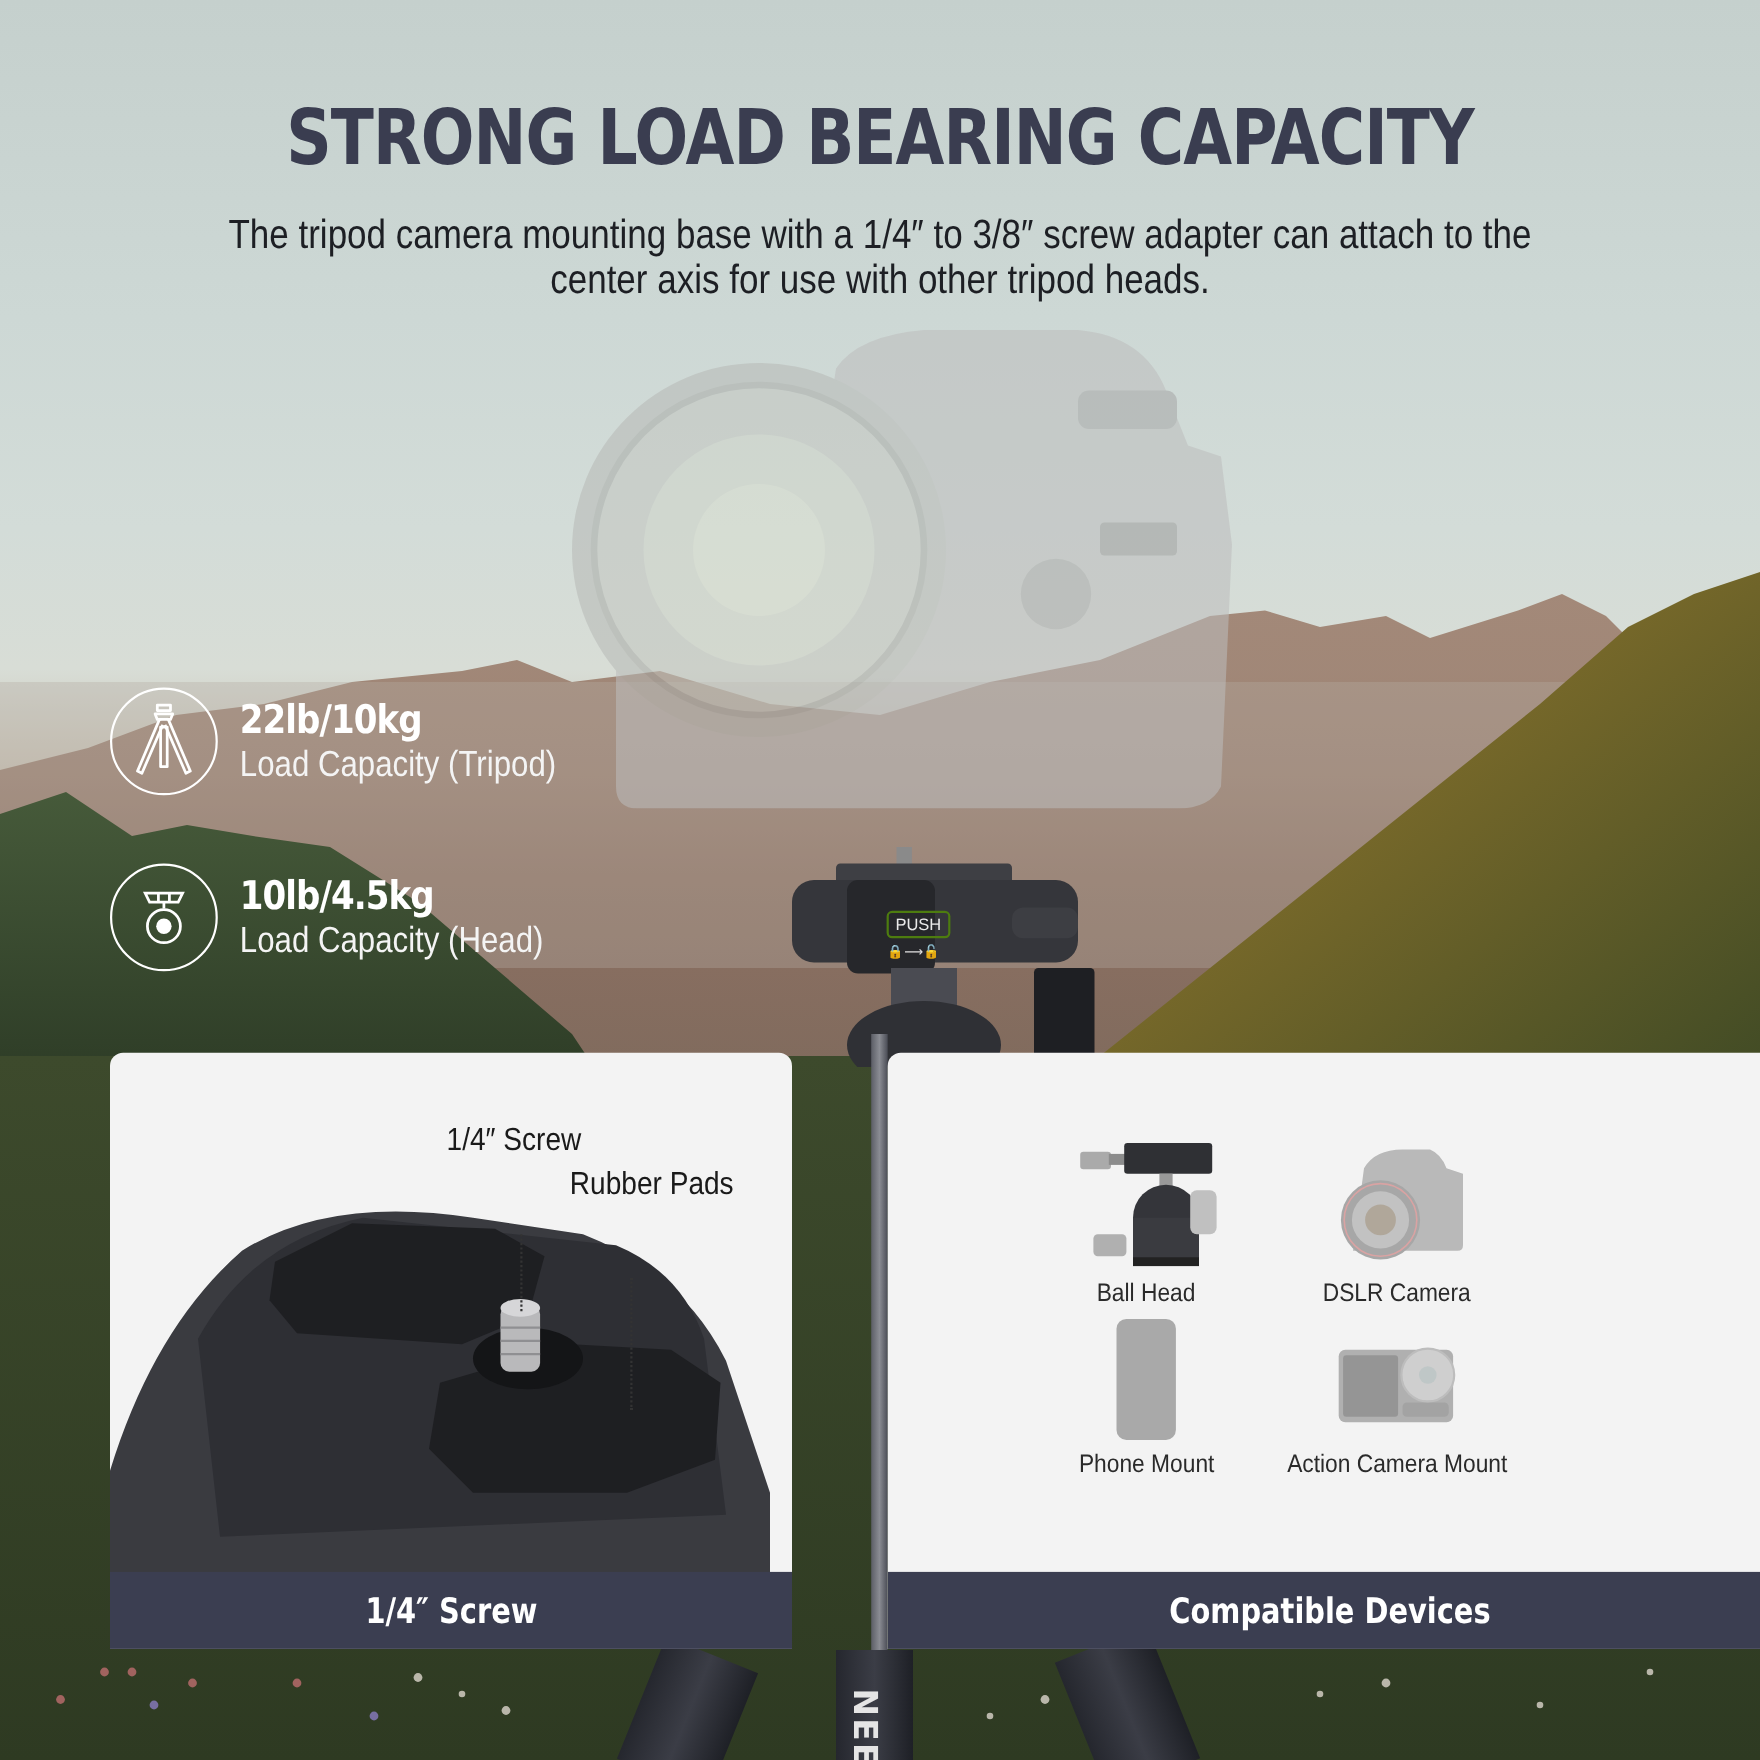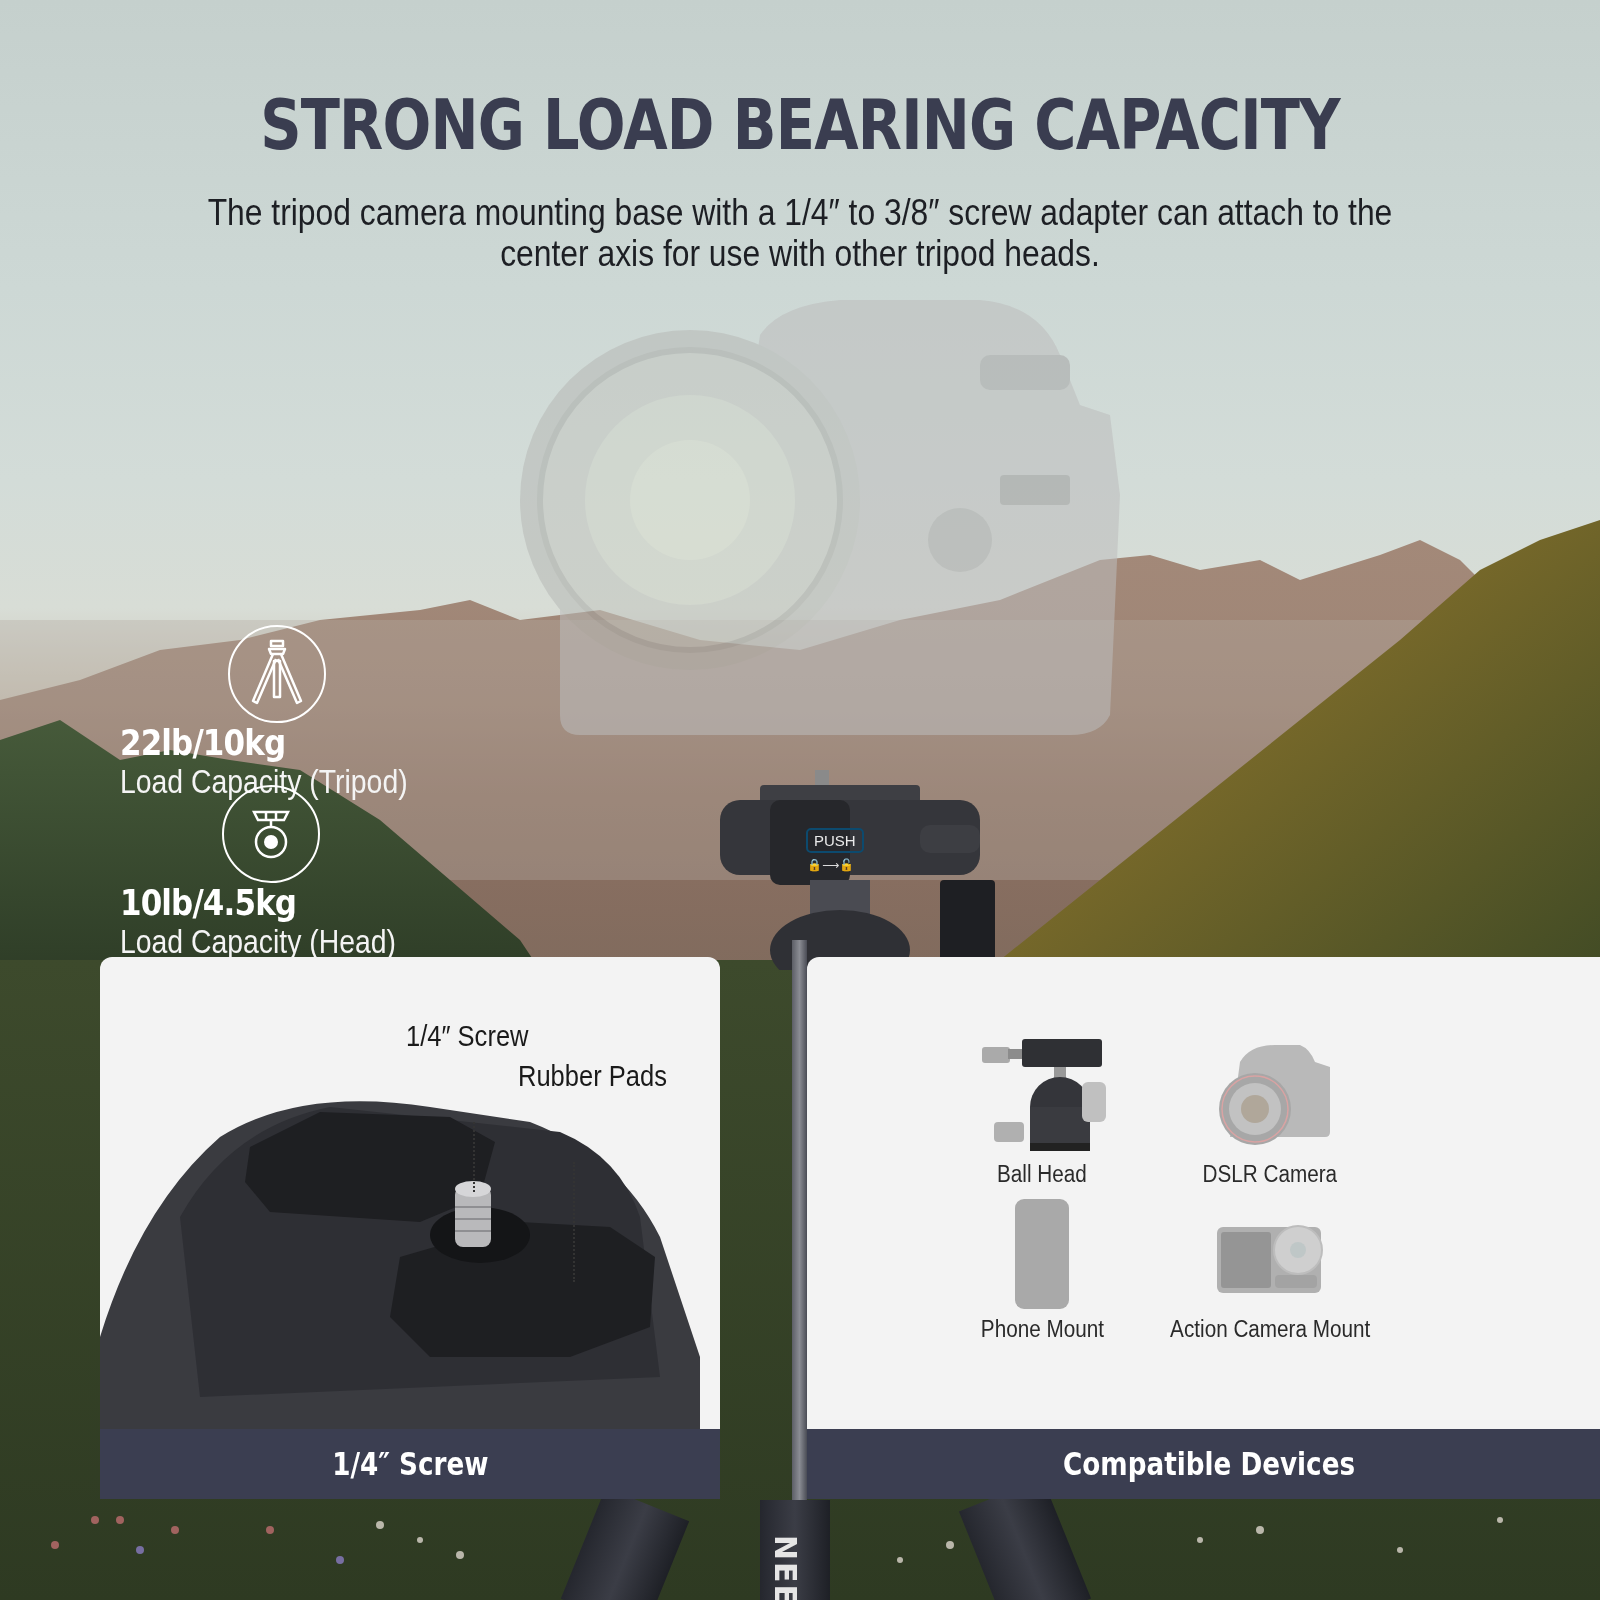--- a/index.html
+++ b/index.html
@@ -40,30 +40,30 @@
   
   .camera {
     position: absolute; left: 520px; top: 295px; width: 610px; height: 440px;
     opacity: 0.55;
   }
 
   
   .tripod-head { position: absolute; left: 720px; top: 770px; width: 280px; height: 200px; }
   .push-badge {
     position: absolute; left: 806px; top: 828px;
-    padding: 2px 6px; border: 2px solid #0c4a6e; border-radius: 5px;
+    padding: 2px 6px; border: 2px solid #4d7c0f; border-radius: 5px;
     color: #eaeaea; font-family: "Liberation Sans", sans-serif; font-size: 15px;
   }
   .lock-arrow {
     position: absolute; left: 807px; top: 858px;
     color: #dcdcdc; font-size: 12px; font-family: "DejaVu Sans", sans-serif;
   }
 
   
-  .stat { position: absolute; left: 100px; display: flex; align-items: center; flex-direction: column; }
+  .stat { position: absolute; left: 100px; display: flex; align-items: center; }
   .stat-circle {
     width: 98px; height: 98px; border-radius: 50%;
     border: 2.5px solid #ffffff;
     display: flex; align-items: center; justify-content: center;
   }
   .stat-text { margin-left: 20px; color: #fff; }
   .stat-value {
     font-family: "DejaVu Sans", sans-serif; font-weight: bold;
     font-size: 36px; line-height: 40px; letter-spacing: -1px;
     transform: scaleX(0.86); transform-origin: left;

